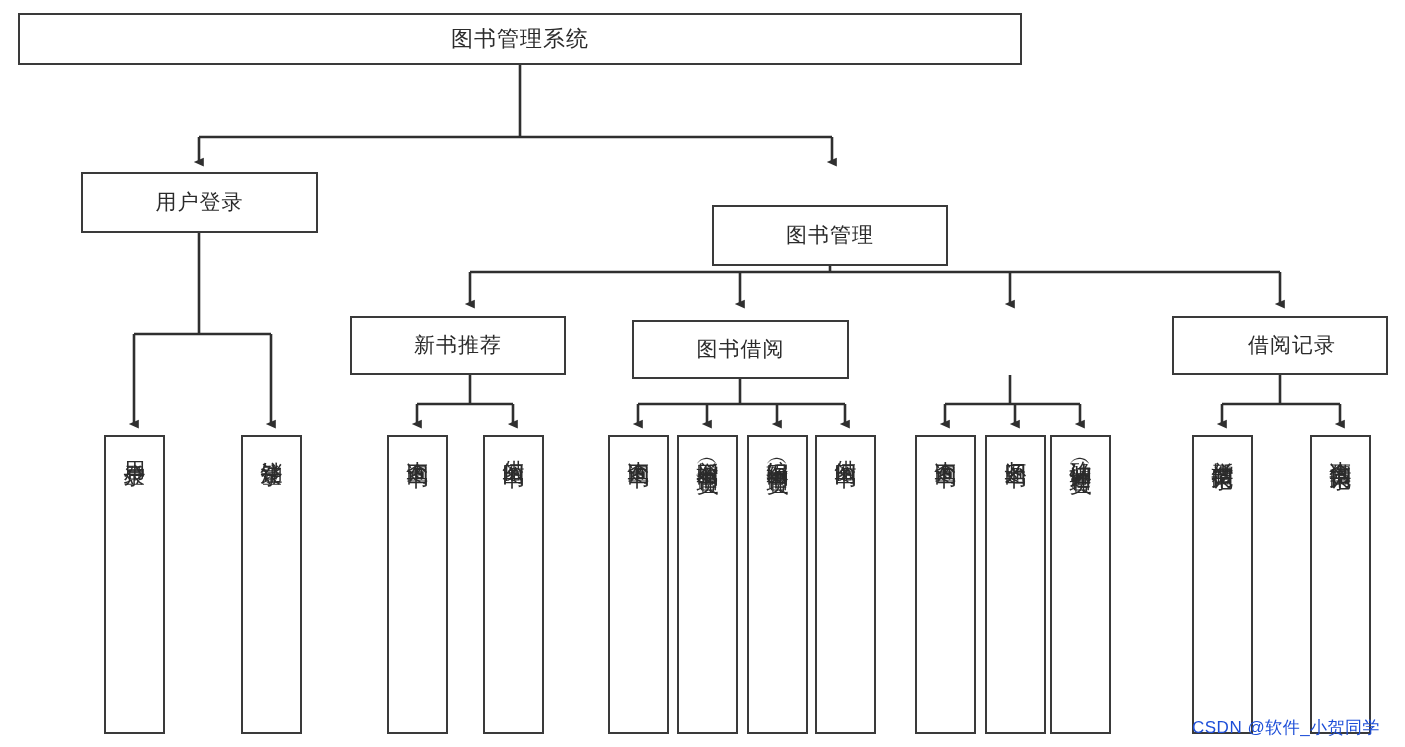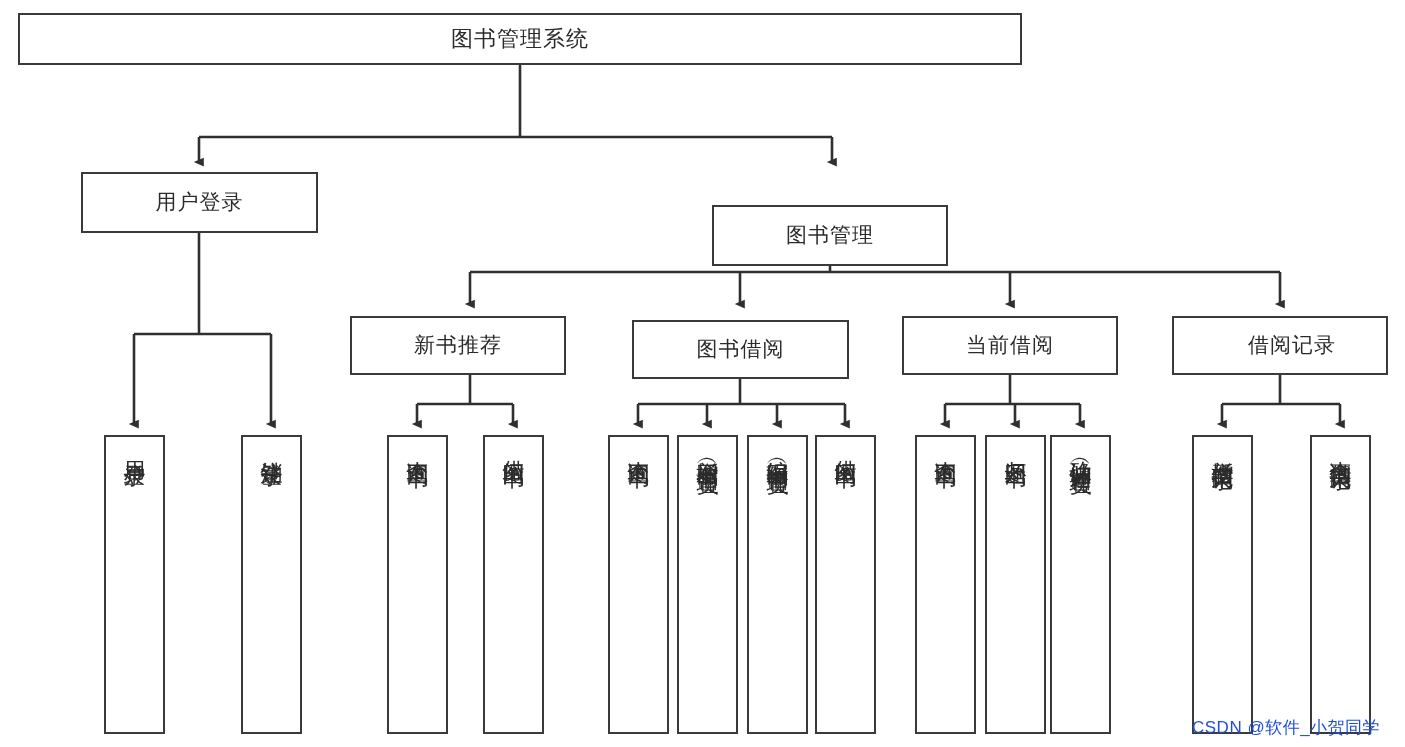--- a/index.html
+++ b/index.html
@@ -137,23 +137,20 @@
   <div class="node h" style="left:712px; top:172px; width:236px; height:61px;margin-top:33px;">
     <span class="lbl">图书管理</span>
   </div>
 
   <div class="node h" style="left:350px; top:316px; width:216px; height:59px;">
     <span class="lbl">新书推荐</span>
   </div>
   <div class="node h" style="left:632px; top:320px; width:217px; height:59px;">
     <span class="lbl">图书借阅</span>
   </div>
-  <div class="node h" style="left:902px; top:316px; width:216px; height:59px;">
-    <span class="lbl">当前借阅</span>
-  </div>
   <div class="node h" style="left:1172px; top:316px; width:216px; height:59px;padding-left:24px;">
     <span class="lbl">借阅记录</span>
   </div>
 
   <div class="node v" style="left:104px; top:435px; width:61px; height:299px;">
     <span class="lbl">用户登录</span>
   </div>
   <div class="node v" style="left:241px; top:435px; width:61px; height:299px;">
     <span class="lbl">注销登录</span>
   </div>

